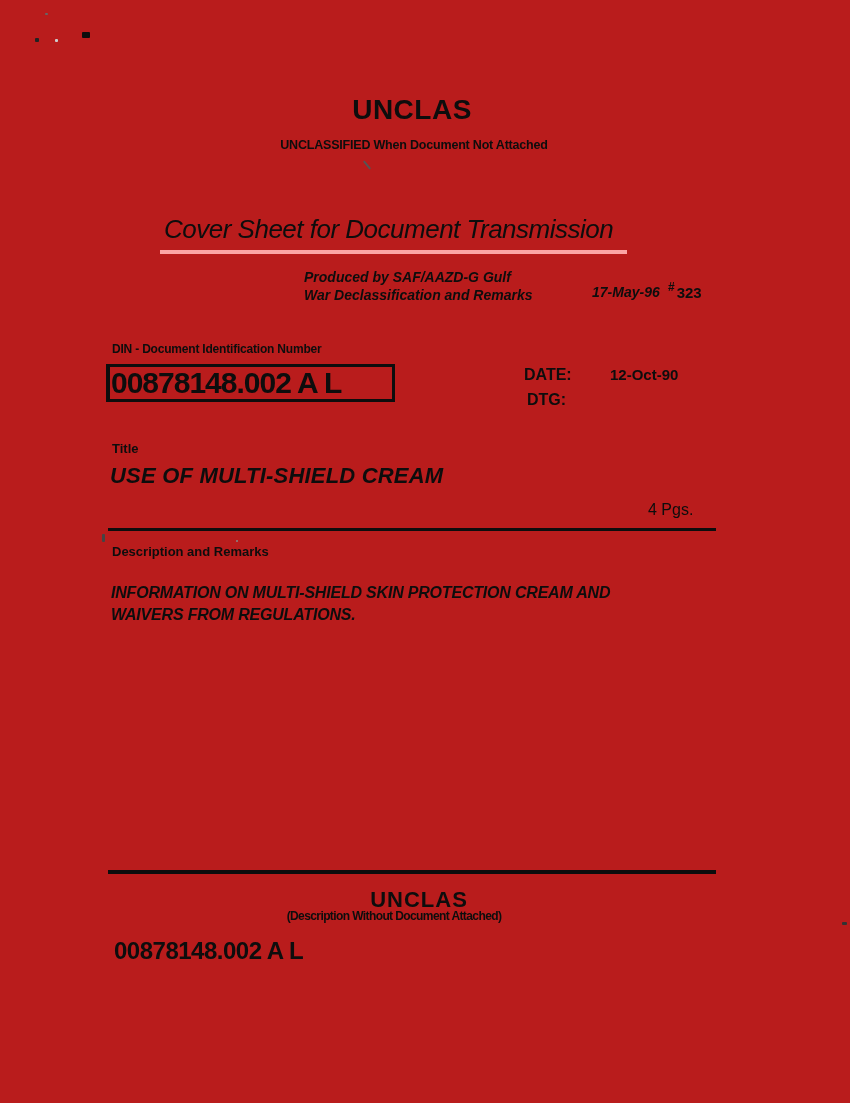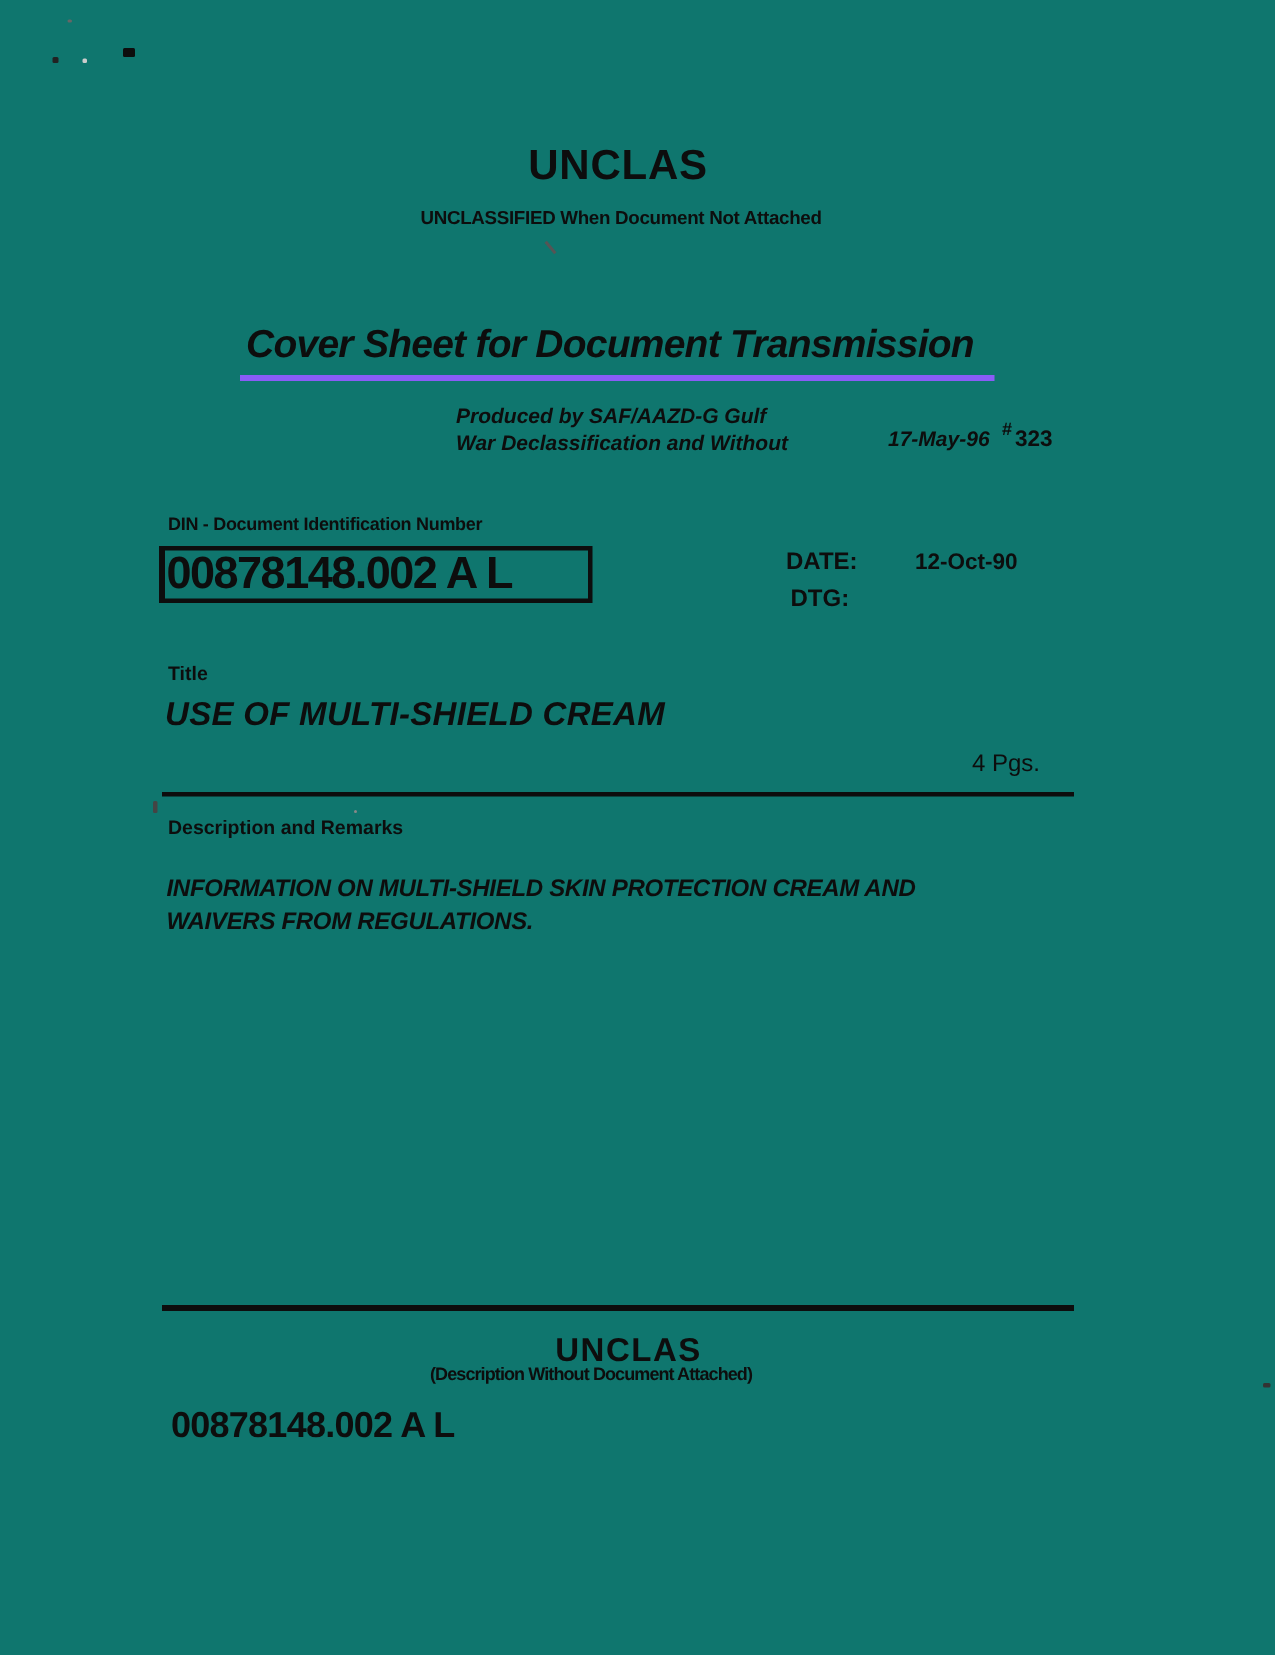--- a/index.html
+++ b/index.html
@@ -4,21 +4,21 @@
 <style>
   * { margin: 0; padding: 0; box-sizing: border-box; }
   html, body { background: #e8e8e8; }
   body { font-family: "Liberation Sans", sans-serif; }
 
   .page {
     position: relative;
     width: 850px;
     height: 1103px;
     margin: 0 auto;
-    background: #0f766e;
+    background: #b91c1c;
     color: #0d0d0d;
     overflow: hidden;
   }
 
   
   .speck { position: absolute; background: #222; border-radius: 1px; }
   .tick-mark {
     position: absolute;
     width: 2px; height: 10px;
     background: #555;
@@ -39,24 +39,24 @@
     text-align: center;
     font-size: 12.5px; font-weight: bold;
     letter-spacing: -0.2px;
   }
 
   
   .cover-title {
     position: absolute;
     left: 160px; top: 214px;
     display: inline-block;
-    font-size: 26px; font-weight: bold; font-style: italic;
+    font-size: 26px; font-weight: normal; font-style: italic;
     letter-spacing: -0.5px;
     padding: 0 14px 5px 4px;
-    border-bottom: 4px solid #8b5cf6;
+    border-bottom: 4px solid #fca5a5;
     white-space: nowrap;
   }
 
   
   .produced {
     position: absolute;
     left: 304px; top: 268px;
     font-size: 14px; font-weight: bold; font-style: italic;
     line-height: 18px;
     white-space: nowrap;
@@ -187,21 +187,21 @@
   <div class="speck" style="left:842px;top:922px;width:5px;height:3px;background:#333;"></div>
   <div class="tick-mark" style="left:366px;top:160px;"></div>
 
   <div class="hdr-class">UNCLAS</div>
   <div class="hdr-cond">UNCLASSIFIED When Document Not Attached</div>
 
   <div class="cover-title">Cover Sheet for Document Transmission</div>
 
   <div class="produced">
     <div>Produced by SAF/AAZD-G Gulf</div>
-    <div>War Declassification and Without</div>
+    <div>War Declassification and Remarks</div>
   </div>
   <div class="print-date">17-May-96</div>
   <div class="print-num"><span class="hash">#</span><span>323</span></div>
 
   <div class="din-label">DIN - Document Identification Number</div>
   <div class="din-box">
     <span class="din-value">00878148.002 A L</span>
   </div>
 
   <div class="field-label date-label">DATE:</div>

